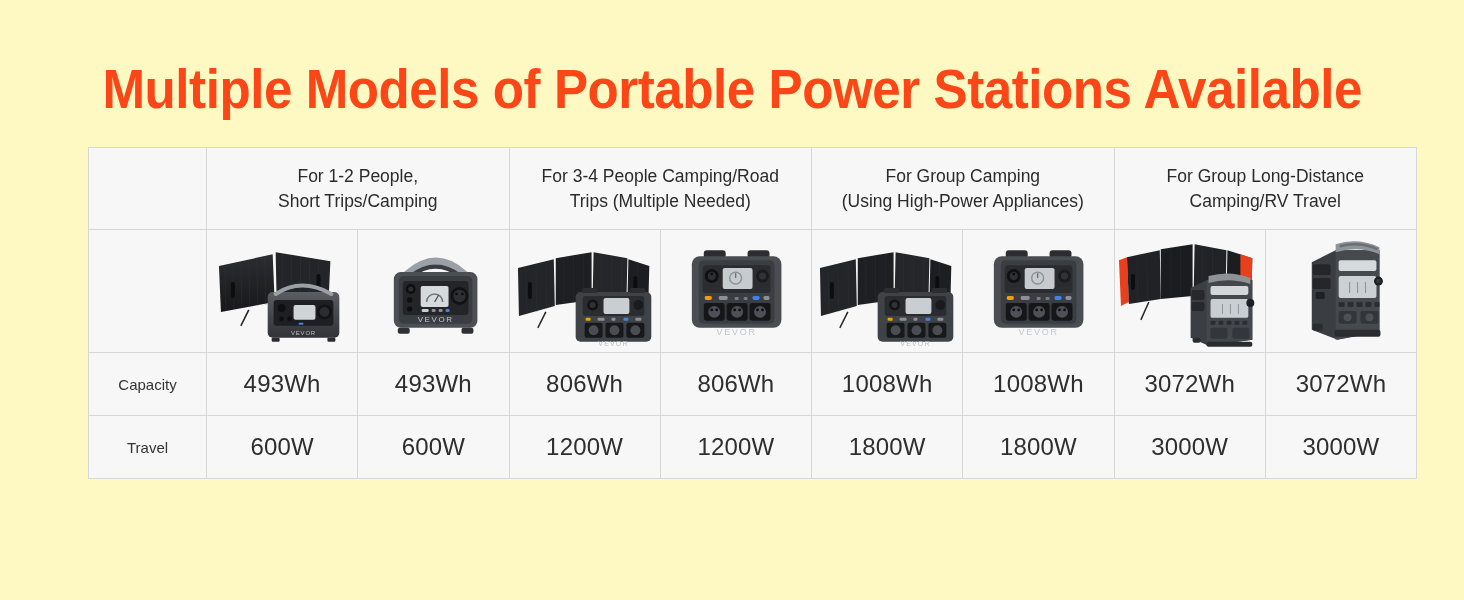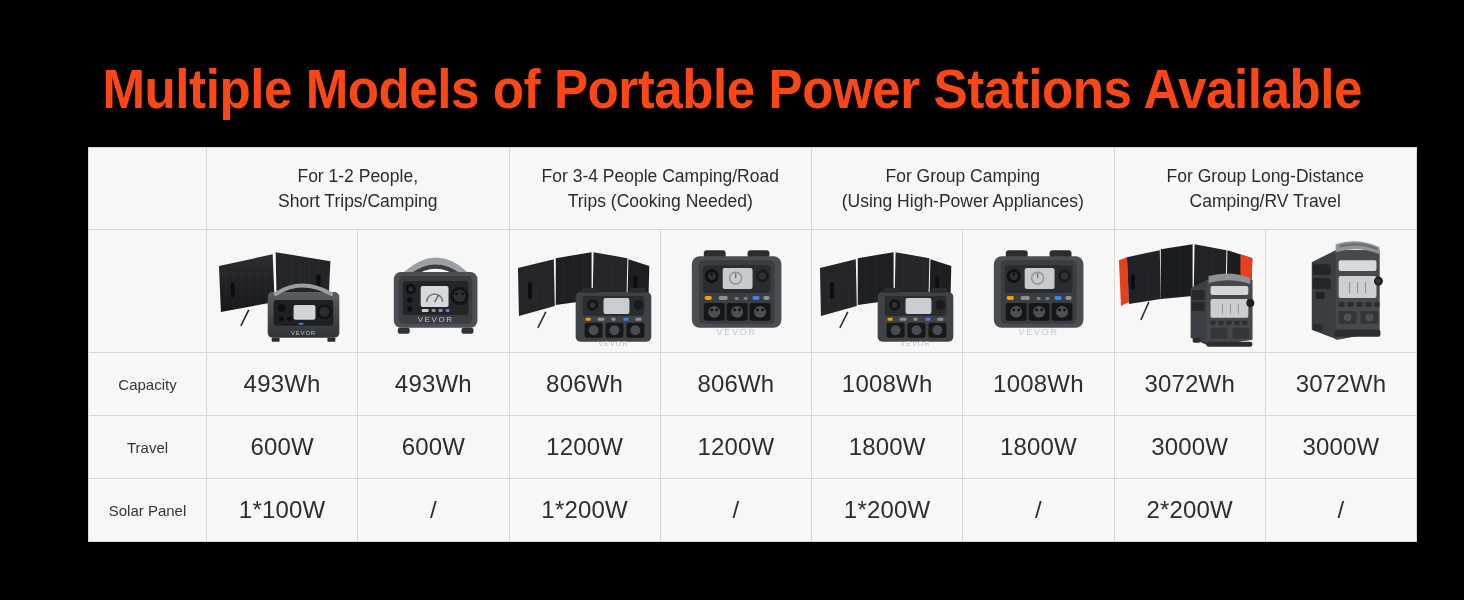--- a/index.html
+++ b/index.html
@@ -9,21 +9,21 @@
     height: 600px;
     background: #f7f7f7;
     font-family: "Liberation Sans", sans-serif;
     overflow: hidden;
   }
 
   .page {
     width: 1464px;
     height: 600px;
     position: relative;
-    background: #000000;
+    background: #fef9c3;
     display: flex;
     flex-direction: column;
     align-items: center;
   }
 
   
   .title {
     margin-top: 58px;
     font-size: 55px;
     line-height: 62px;
@@ -127,21 +127,21 @@
 
       <tbody>
           <tr>
         <td class="corner"></td>
         <td class="usecase" colspan="2">
           <span class="l1">For 1-2 People,</span>
           <span class="l2">Short Trips/Camping</span>
         </td>
         <td class="usecase" colspan="2">
           <span class="l1">For 3-4 People Camping/Road</span>
-          <span class="l2">Trips (Cooking Needed)</span>
+          <span class="l2">Trips (Multiple Needed)</span>
         </td>
         <td class="usecase" colspan="2">
           <span class="l1">For Group Camping</span>
           <span class="l2">(Using High-Power Appliances)</span>
         </td>
         <td class="usecase" colspan="2">
           <span class="l1">For Group Long-Distance</span>
           <span class="l2">Camping/RV Travel</span>
         </td>
       </tr>
@@ -530,28 +530,17 @@
         <td class="val">600W</td>
         <td class="val">600W</td>
         <td class="val">1200W</td>
         <td class="val">1200W</td>
         <td class="val">1800W</td>
         <td class="val">1800W</td>
         <td class="val">3000W</td>
         <td class="val">3000W</td>
       </tr>
 
-      <tr class="r-sol">
-        <td class="row-label">Solar Panel</td>
-        <td class="val">1*100W</td>
-        <td class="val">/</td>
-        <td class="val">1*200W</td>
-        <td class="val">/</td>
-        <td class="val">1*200W</td>
-        <td class="val">/</td>
-        <td class="val">2*200W</td>
-        <td class="val">/</td>
-      </tr>
 
     </tbody>
       </table>
   </div>
 </div>
 
 </body></html>

